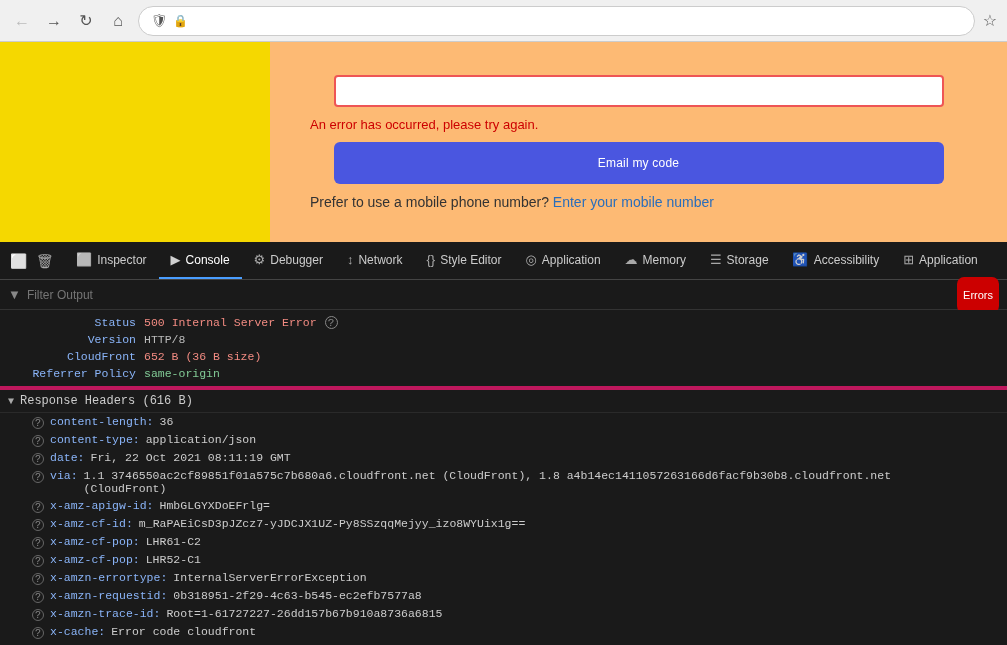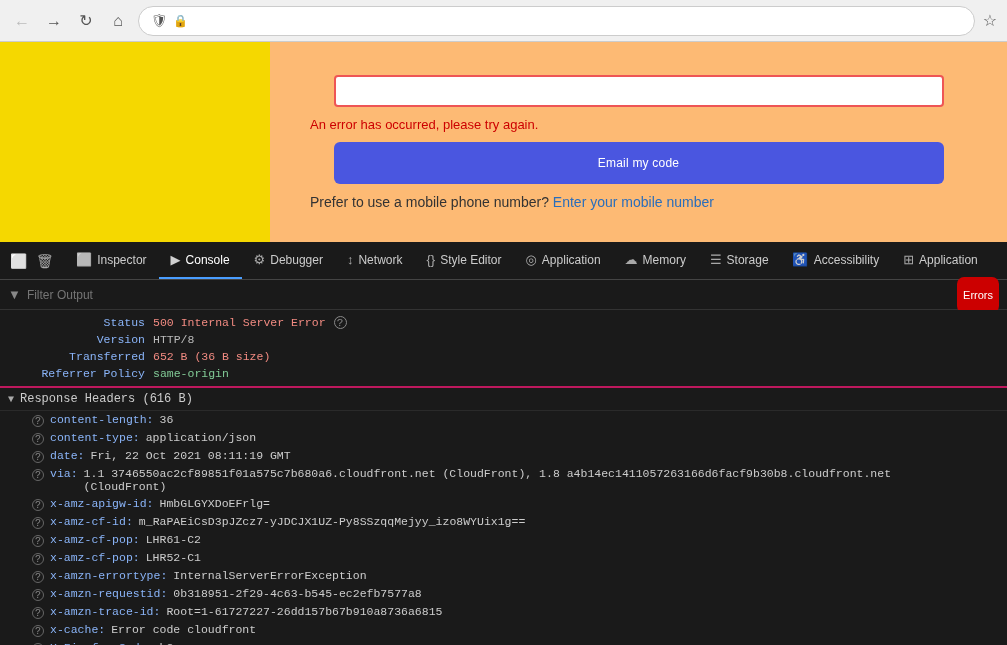--- a/index.html
+++ b/index.html
@@ -185,22 +185,22 @@
     .devtools-content {
       background: #1a1a1a;
       flex: 1;
       overflow-y: auto;
       font-family: 'Courier New', monospace;
       font-size: 11.5px;
     }
 
     
     .meta-section {
-      padding: 4px 9px;
-      border-bottom: 2px solid #be185d;
+      padding: 4px 0;
+      border-bottom: 4px solid #be185d;
     }
     .meta-row {
       display: flex;
       padding: 2px 16px;
       gap: 8px;
     }
     .meta-key {
       color: #8ab4f8;
       min-width: 120px;
       text-align: right;
@@ -346,21 +346,21 @@
         <span class="meta-val-red">
           <span>500</span>&nbsp;<span>Internal Server Error</span>
         </span>
         <span class="help-icon">?</span>
       </div>
       <div class="meta-row">
         <span class="meta-key">Version</span>
         <span class="meta-val-gray">HTTP/8</span>
       </div>
       <div class="meta-row">
-        <span class="meta-key">Transferred</span>
+        <span class="meta-key">CloudFront</span>
         <span class="meta-val-red">652 B (36 B size)</span>
       </div>
       <div class="meta-row">
         <span class="meta-key">Referrer Policy</span>
         <span class="meta-val-green">same-origin</span>
       </div>
     </div>
 
     <div class="section-header">
       <span class="section-arrow">▼</span>

